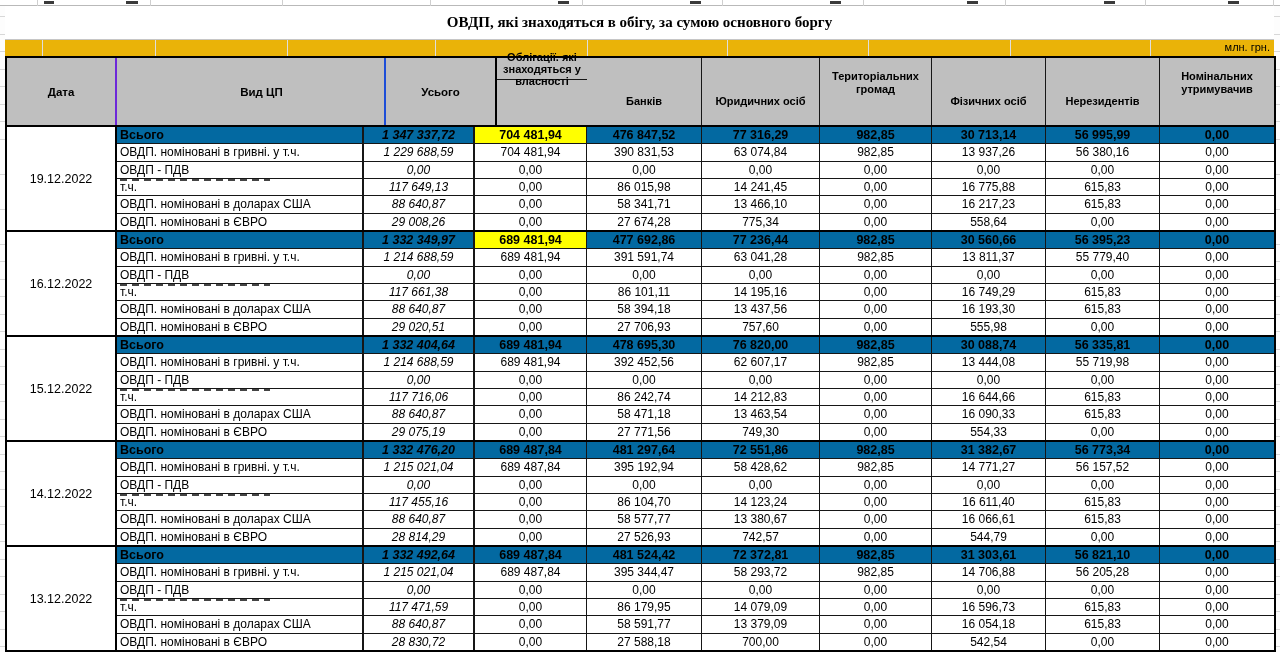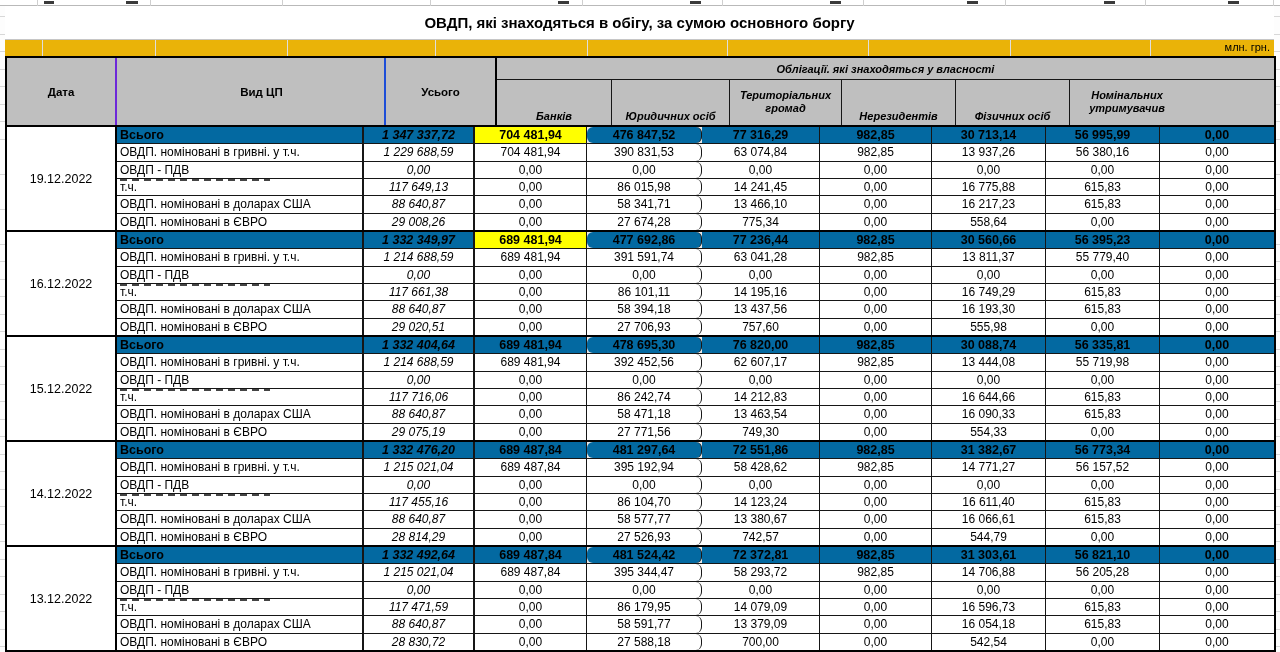--- a/index.html
+++ b/index.html
@@ -18,59 +18,59 @@
   
   .top-artifact { position:absolute; left:0; top:0; width:1280px; height:6px; background:#fff;
                   border-bottom:1px solid #b9b9b9; }
   .top-artifact i { position:absolute; top:1px; height:3px; background:#3a3a3a; }
   .top-artifact b { position:absolute; top:0; width:1px; height:6px; background:#cfcfcf; }
 
   
   .title-row { position:absolute; left:5px; top:6px; width:1269px; height:34px;
                display:flex; align-items:center; justify-content:center;
                font-size:15px; font-weight:bold; color:#000; background:#fff;
-               border-bottom:1px solid #c6c6c6; }
+               border-bottom:1px solid #c6c6c6;font-family:Liberation Serif, serif; }
   .unit-row { position:absolute; left:5px; top:40px; width:1269px; height:16px; background:#eab308; }
   .unit-row b { position:absolute; top:0; width:1px; height:16px; background:#dedede; }
   .unit-label { position:absolute; right:4px; top:1px; font-size:11px; color:#000; }
 
   
   .table { position:absolute; left:5px; top:56px; width:1271px;
            border:2px solid #000; border-bottom:none; background:#fff; }
 
   .c { border-right:1px solid #161616; height:100%;
        display:flex; align-items:center; justify-content:center;
        overflow:hidden; white-space:nowrap; }
   .c:last-child { border-right:none; }
 
   
   .thead { display:flex; height:69px; background:#bfbfbf; border-bottom:2px solid #000;
            font-weight:bold; font-size:11.5px; text-align:center; }
   .h-date  { width:110px; border-right:2px solid #6d28d9; }
   .h-type  { width:247px; border-right:2px solid #1d4ed8;margin-left:22px; }
   .h-total { width:111px; border-right:2px solid #000; }
-  .h-own   { flex:1; display:flex; flex-direction:column;font-style:italic; }
+  .h-own   { flex:1; display:flex; flex-direction:row; }
   .h-group { height:22px; border-bottom:1px solid #161616;
              display:flex; align-items:center; justify-content:center; font-size:11px; }
   .h-sub   { flex:1; display:flex; }
-  .h-sub .c { flex-direction:column; justify-content:flex-end; padding-bottom:2px;
+  .h-sub .c { flex-direction:column; justify-content:flex-end; padding-bottom:17px;
               font-size:11px; line-height:13px; white-space:normal; }
   .h-sub .c.wrap { justify-content:center; }
 
   
   .block { display:flex; border-bottom:2px solid #000; height:105px; }
   .block:last-child { border-bottom:2px solid #000; }
   .b-date { width:110px; border-right:2px solid #000; display:flex;
             align-items:center; justify-content:center; font-size:12.5px; background:#fff; }
   .b-rows { flex:1; display:flex; flex-direction:column; }
   .trow { flex:1; display:flex; border-bottom:1px solid #161616; font-size:12px; background:#fff; }
   .trow:last-child { border-bottom:none; }
   .trow .label { width:247px; justify-content:flex-start; padding-left:3px; border-right-width:2px; }
   .trow .v0 { width:111px; border-right-width:2px;font-style:italic; }
-  .trow .v1 { width:112px; } .trow .v2 { width:115px;border-radius:6px; } .trow .v3 { width:118px; }
+  .trow .v1 { width:112px; } .trow .v2 { width:115px; } .trow .v3 { width:118px; }
   .trow .v4 { width:112px; } .trow .v5 { width:114px; } .trow .v6 { width:114px; }
   .trow .v7 { width:114px; }
   .trow.total { background:#e8e8e8; font-weight:bold; font-size:12.5px; }
   .trow.total .c { background:#0369a1; }
   .trow.total .c.hl { background:#ffff00; }
 
   
   .trow .label.clip { position:relative; }
   .trow .label.clip::before { content:""; position:absolute; left:3px; top:0; height:2px; width:150px;
       background:repeating-linear-gradient(90deg,#444 0 7px,transparent 7px 12px); }
@@ -125,22 +125,22 @@
     <div class="thead">
       <div class="c h-date">Дата</div>
       <div class="c h-type">Вид ЦП</div>
       <div class="c h-total">Усього</div>
       <div class="h-own">
         <div class="h-group">Облігації. які знаходяться у власності</div>
         <div class="h-sub">
           <div class="c" style="width:115px">Банків</div>
           <div class="c" style="width:118px">Юридичних осіб</div>
           <div class="c wrap" style="width:112px">Територіальних громад</div>
+          <div class="c" style="width:114px">Фізичних осіб</div>
           <div class="c" style="width:114px">Нерезидентів</div>
-          <div class="c" style="width:114px">Фізичних осіб</div>
           <div class="c wrap" style="width:114px">Номінальних утримувачив</div>
         </div>
       </div>
     </div>
     <div id="tbody">
         <div class="block">
           <div class="b-date">19.12.2022</div>
           <div class="b-rows">
             <div class="trow total">
               <div class="c label">Всього</div>

